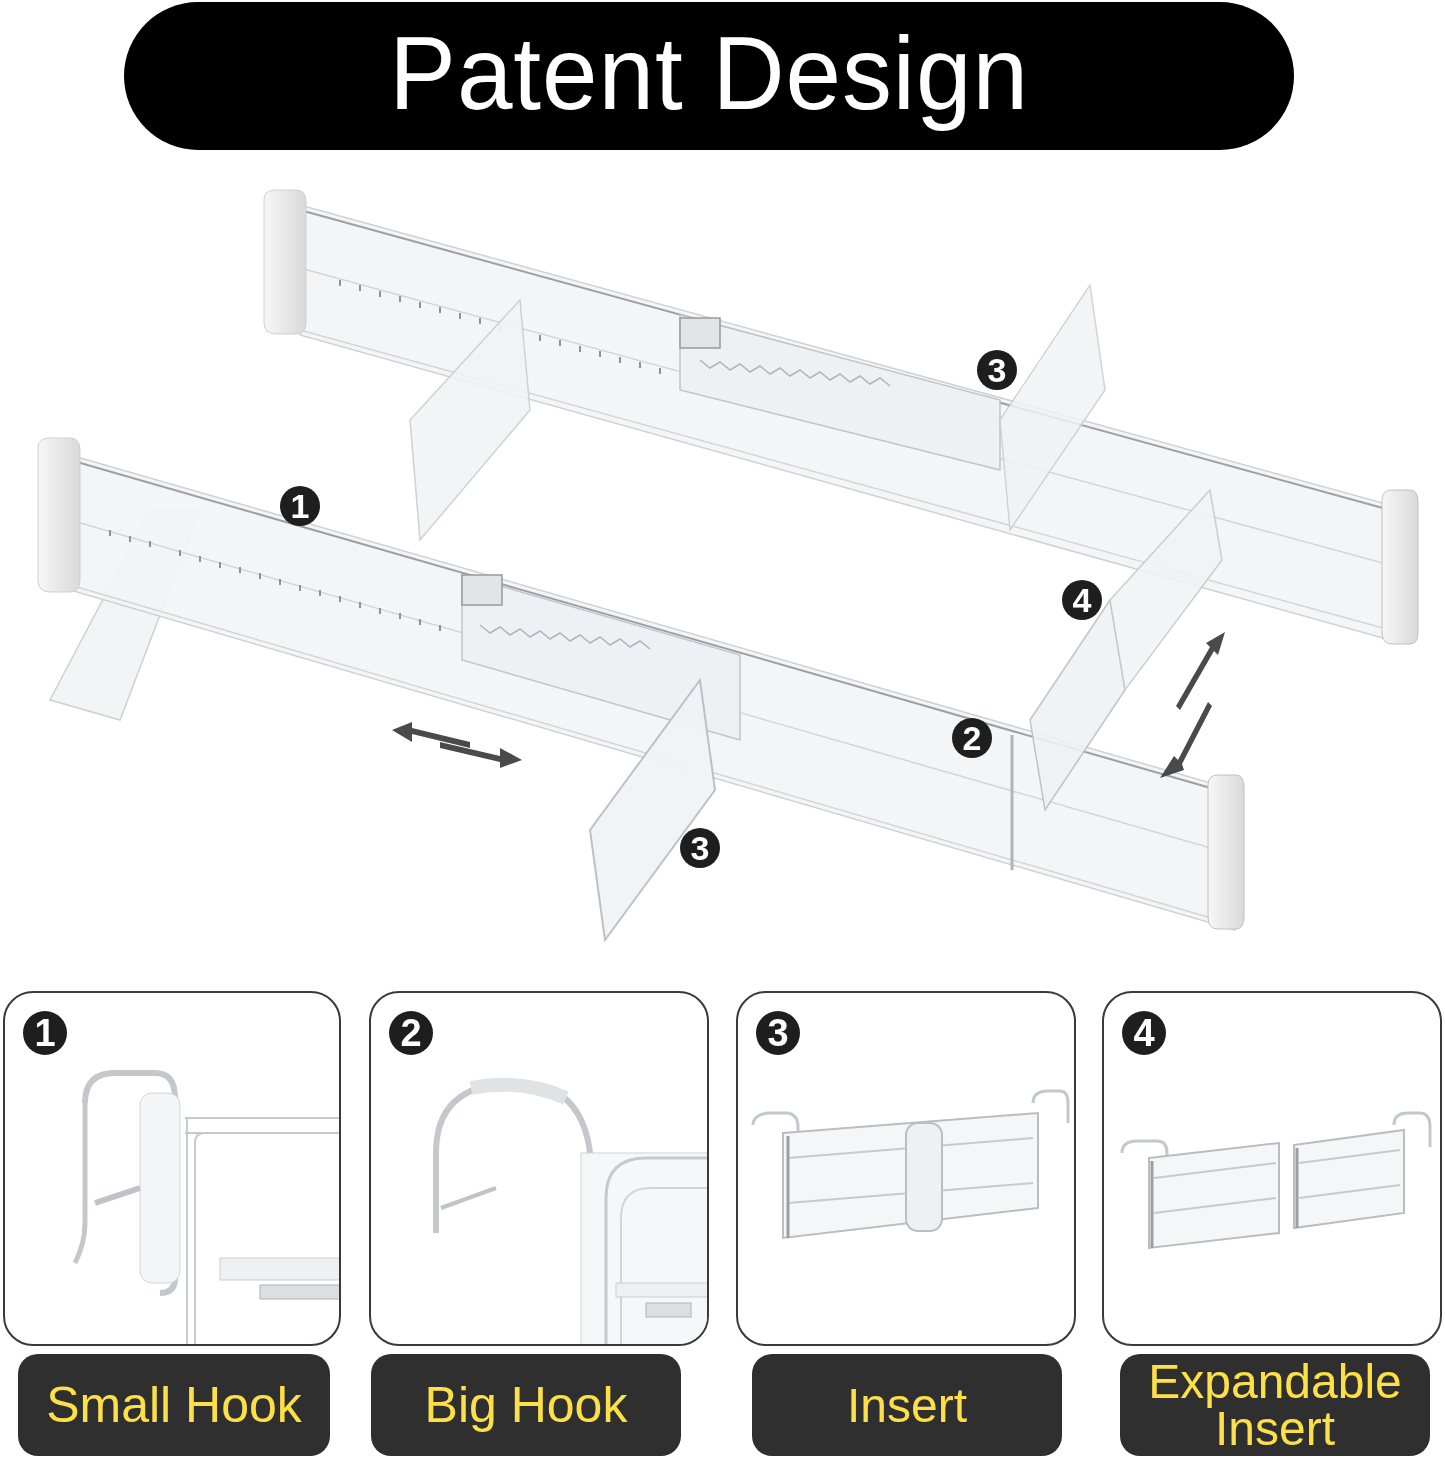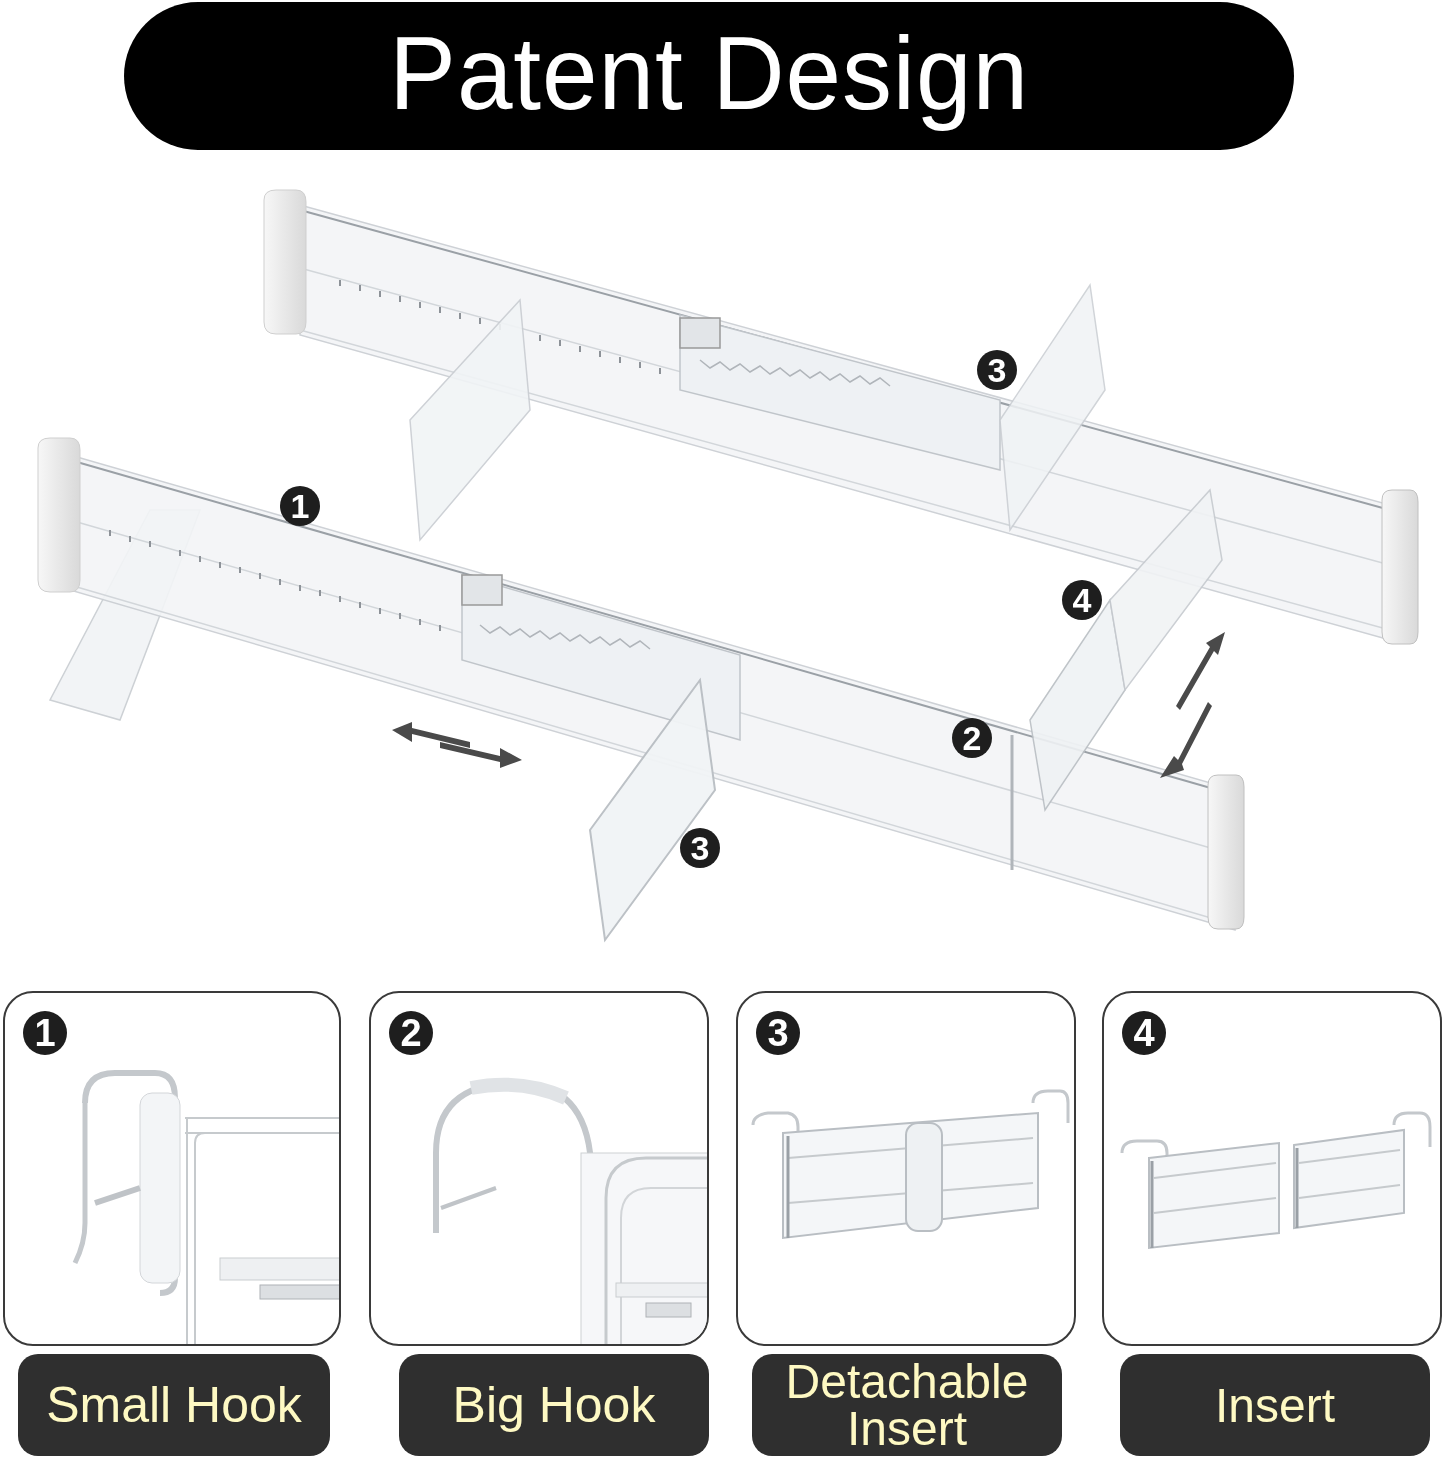--- a/index.html
+++ b/index.html
@@ -33,21 +33,21 @@
     }
     .card .num {
       position: absolute; left: 18px; top: 18px; width: 44px; height: 44px; border-radius: 50%;
       background: #1e1e1e; color: #fff; display: flex; align-items: center; justify-content: center;
       font-size: 38px; font-weight: 700; line-height: 1;
     }
     .card svg { position: absolute; left: 0; top: 0; }
 
     .label {
       position: absolute; top: 1354px; height: 102px; background: #2f2f2f; border-radius: 20px;
-      color: #fef9c3; display: flex; align-items: center; justify-content: center; text-align: center;
+      color: #fde047; display: flex; align-items: center; justify-content: center; text-align: center;
       font-family: "Liberation Sans", sans-serif;
     }
     .label.single span { font-size: 50px; line-height: 1; }
     .label.double span { font-size: 48px; line-height: 47px; display: block; }
   </style>
 </head>
 <body>
 
 <div class="title-pill">
   <span>Patent Design</span>
@@ -235,26 +235,26 @@
     <polygon points="190,152 300,137 300,220 190,235" fill="#f4f6f8" stroke="#b9bec3" stroke-width="2"></polygon>
     <line x1="195" y1="170" x2="296" y2="157" stroke="#c6cacd" stroke-width="2"></line>
     <line x1="195" y1="205" x2="296" y2="192" stroke="#c6cacd" stroke-width="2"></line>
     <line x1="193" y1="155" x2="193" y2="235" stroke="#9aa0a6" stroke-width="3"></line>
   </svg>
 </div>
 
 <div class="label single" style="left:18px;width:312px;">
   <span>Small Hook</span>
 </div>
-<div class="label single" style="left:399px;width:310px;">
+<div class="label single" style="left:371px;width:310px;">
   <span>Big Hook</span>
 </div>
 <div class="label double" style="left:752px;width:310px;">
-  <div>
-    <span>Detachable</span>
-    <span>Insert</span>
-  </div>
-</div>
-<div class="label double" style="left:1120px;width:310px;">
   <div>
     <span>Insert</span>
   </div>
 </div>
+<div class="label double" style="left:1120px;width:310px;">
+  <div>
+    <span>Expandable</span>
+    <span>Insert</span>
+  </div>
+</div>
 
 </body></html>

